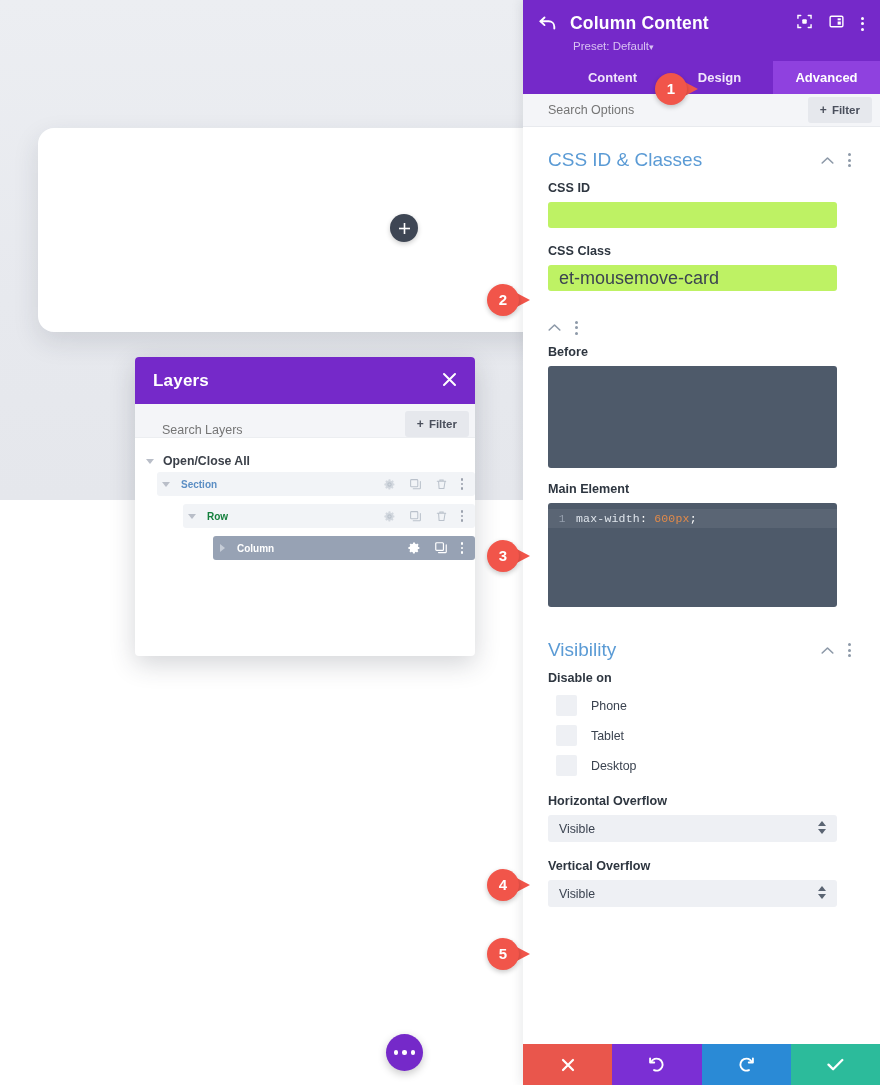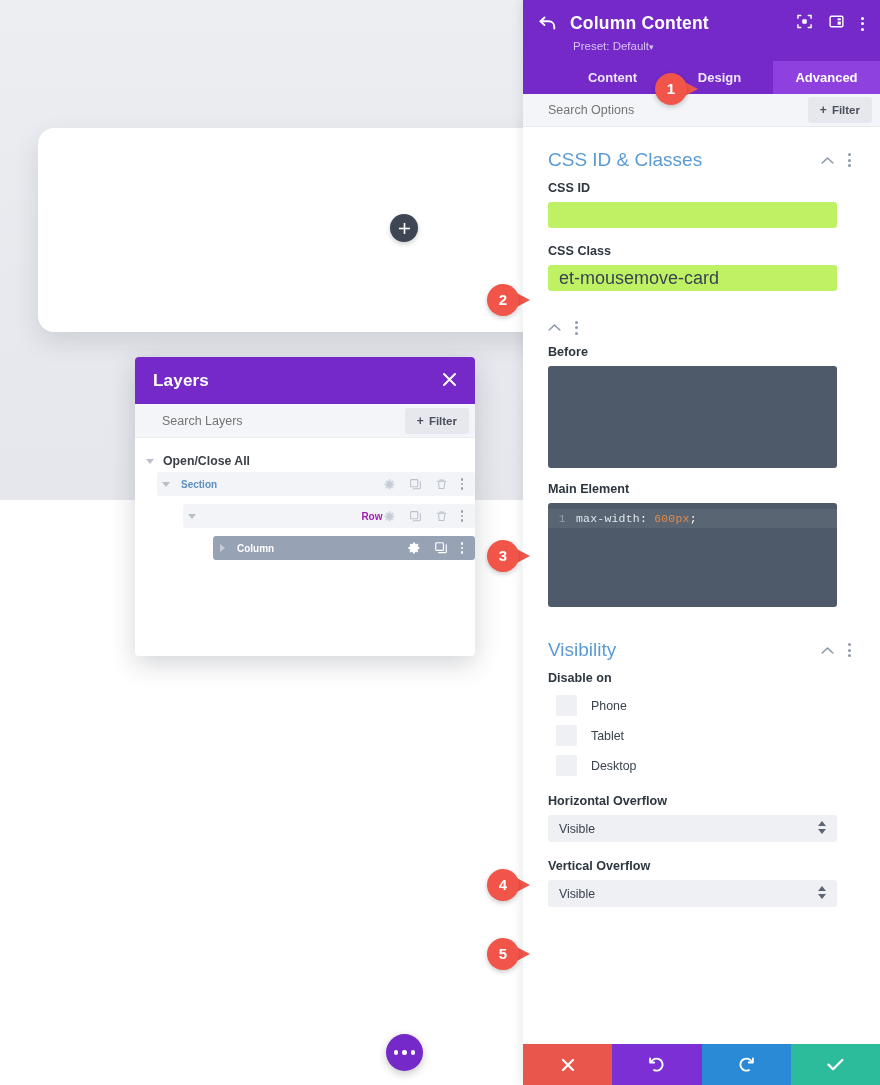--- a/index.html
+++ b/index.html
@@ -55,21 +55,21 @@
     margin-left: 40px;
   }
   .layers-head {
     height: 47px; background: #7529c9; display:flex; align-items:center;
     padding: 0 18px; justify-content: space-between;
   }
   .layers-title { color:#fff; font-size: 17px; font-weight: 600; letter-spacing:.2px; }
   .layers-close { color:#fff; font-size: 18px; font-weight: 400; cursor:pointer; line-height:1; }
   .layers-search {
     height: 34px; background: #f4f5f8; border-bottom: 1px solid #eceef1;
-    display:flex; align-items:center; padding: 0 6px 0 27px; justify-content: space-between;
+    display:flex; align-items:flex-end; padding: 0 6px 0 27px; justify-content: space-between;
   }
   .layers-search .ph { color:#a9adb8; font-size: 12.5px; }
   .filter-btn {
     background:#e6e8ed; color:#4a4f5c; font-size: 11.5px; font-weight: 600;
     padding: 6px 12px; border-radius: 3px; display:flex; align-items:center; gap:5px;
     cursor: pointer;
   }
   .filter-btn .pl { font-size: 12px; font-weight: 700; }
   .layers-body { padding: 12px 0 0 0; background:#fff; }
   .openclose {
@@ -83,21 +83,21 @@
   .layer-row {
     display:flex; align-items:center; height: 24px; margin-bottom: 8px;
     padding-right: 8px; border-radius: 3px;
   }
   .layer-row .gut { display:flex; align-items:center; justify-content:center; width: 18px; flex:0 0 18px; }
   .layer-row .lbl { font-size: 10px; font-weight: 600; flex: 1; }
   .layer-row .acts { display:flex; align-items:center; gap: 13px; padding-right: 4px; }
   .lr-section { background:#f2f4f7; margin-left: 22px; }
   .lr-section .lbl { color:#5b8ec4; padding-left: 6px; }
   .lr-row { background:#f2f4f7; margin-left: 48px; }
-  .lr-row .lbl { color:#a21caf; padding-left: 6px; text-align: right; }
+  .lr-row .lbl { color:#15803d; padding-left: 6px; }
   .lr-col { background:#97a2b4; margin-left: 78px; }
   .lr-col .lbl { color:#ffffff; padding-left: 6px; }
   .lr-col .tri-r { border-left-color:#c6cdd8; }
   .ic { opacity:.55; display:block; }
   .lr-col .ic { opacity: 1; }
   .dots3v { display:flex; flex-direction:column; gap:2px; align-items:center; }
   .dots3v i { width:2.5px;height:2.5px;border-radius:50%;background:#9aa1ad; display:block; }
   .lr-col .dots3v i { background:#ffffff; }
 
   

